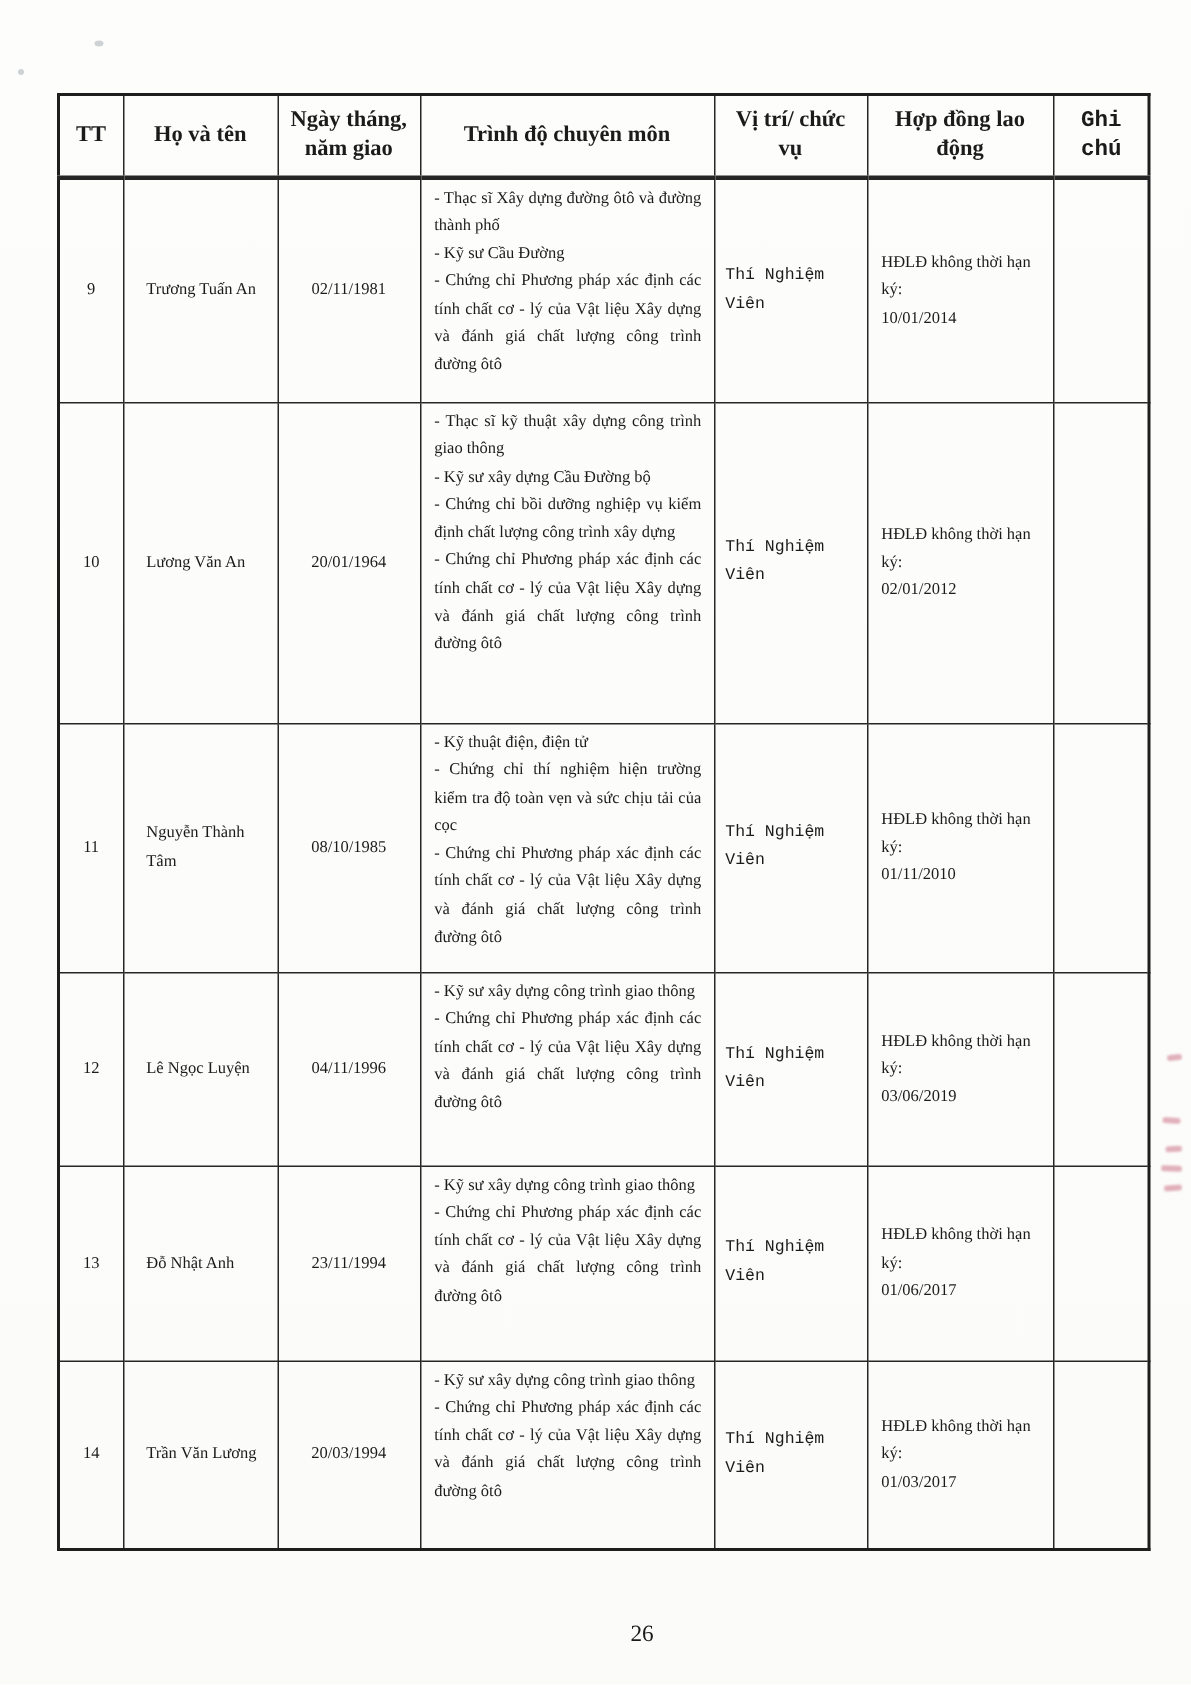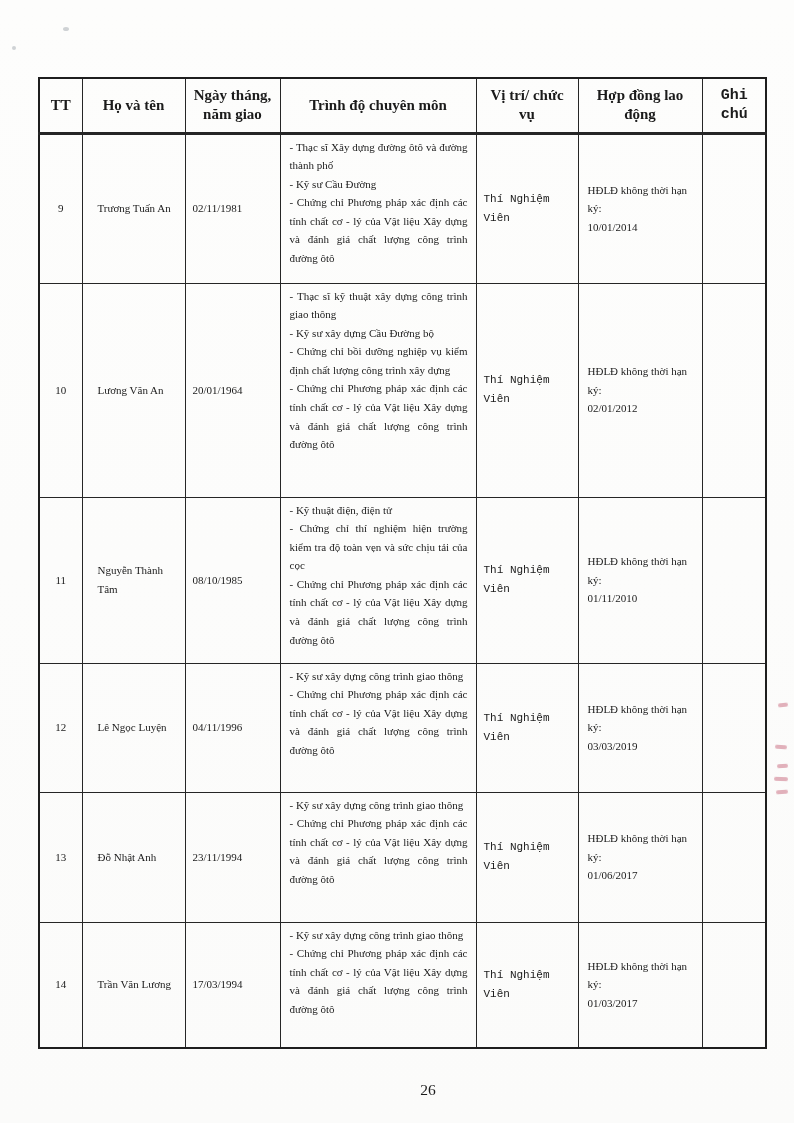--- a/index.html
+++ b/index.html
@@ -11,21 +11,21 @@
     margin: 0 auto;
     background: linear-gradient(180deg, #fdfdfc 0%, #fbfbfa 100%);
     font-family: "Liberation Serif", "DejaVu Serif", serif;
     color: #1b1b1b;
     overflow: hidden;
   }
   
   table.personnel-table {
     position: absolute;
     left: 38px;
-    top: 77px;
+    top: 62px;
     width: 727px;
     border-collapse: collapse;
     table-layout: fixed;
     border: 2px solid #1e1e1e;
   }
   .personnel-table th,
   .personnel-table td {
     border: 1.6px solid #262626;
   }
   .personnel-table thead th {
@@ -40,21 +40,21 @@
   }
   .personnel-table thead th.c-note { text-align: center; padding-left: 7px; font-family: Liberation Mono, monospace; }
   .personnel-table td {
     font-size: 11px;
     line-height: 18.6px;
     vertical-align: middle;
     padding: 4px 7px;
   }
   td.c-tt   { text-align: center; }
   td.c-name { padding-left: 15px; }
-  td.c-dob  { }
+  td.c-dob  { text-align: center; }
   td.c-qual {
     vertical-align: top;
     text-align: justify;
     white-space: pre-line;
     padding: 3px 8px 3px 9px;
   }
   td.c-pos  { padding-left: 7px; font-family: Liberation Mono, monospace; }
   td.c-contract { padding-left: 9px; }
   
   .page-number {
@@ -153,41 +153,41 @@
       </tr>
       <tr style="height:129px">
         <td class="c-tt">12</td>
         <td class="c-name">Lê Ngọc Luyện</td>
         <td class="c-dob">04/11/1996</td>
         <td class="c-qual">- Kỹ sư xây dựng công trình giao thông
 - Chứng chỉ Phương pháp xác định các tính chất cơ - lý của Vật liệu Xây dựng và đánh giá chất lượng công trình đường ôtô</td>
         <td class="c-pos">Thí Nghiệm Viên</td>
         <td class="c-contract">
           <div>HĐLĐ không thời hạn ký:</div>
-          <div>03/03/2019</div>
+          <div>03/06/2019</div>
         </td>
         <td class="c-note"></td>
       </tr>
       <tr style="height:130px">
         <td class="c-tt">13</td>
         <td class="c-name">Đỗ Nhật Anh</td>
         <td class="c-dob">23/11/1994</td>
         <td class="c-qual">- Kỹ sư xây dựng công trình giao thông
 - Chứng chỉ Phương pháp xác định các tính chất cơ - lý của Vật liệu Xây dựng và đánh giá chất lượng công trình đường ôtô</td>
         <td class="c-pos">Thí Nghiệm Viên</td>
         <td class="c-contract">
           <div>HĐLĐ không thời hạn ký:</div>
           <div>01/06/2017</div>
         </td>
         <td class="c-note"></td>
       </tr>
       <tr style="height:126px">
         <td class="c-tt">14</td>
         <td class="c-name">Trần Văn Lương</td>
-        <td class="c-dob">17/03/1994</td>
+        <td class="c-dob">20/03/1994</td>
         <td class="c-qual">- Kỹ sư xây dựng công trình giao thông
 - Chứng chỉ Phương pháp xác định các tính chất cơ - lý của Vật liệu Xây dựng và đánh giá chất lượng công trình đường ôtô</td>
         <td class="c-pos">Thí Nghiệm Viên</td>
         <td class="c-contract">
           <div>HĐLĐ không thời hạn ký:</div>
           <div>01/03/2017</div>
         </td>
         <td class="c-note"></td>
       </tr>
     </tbody>

